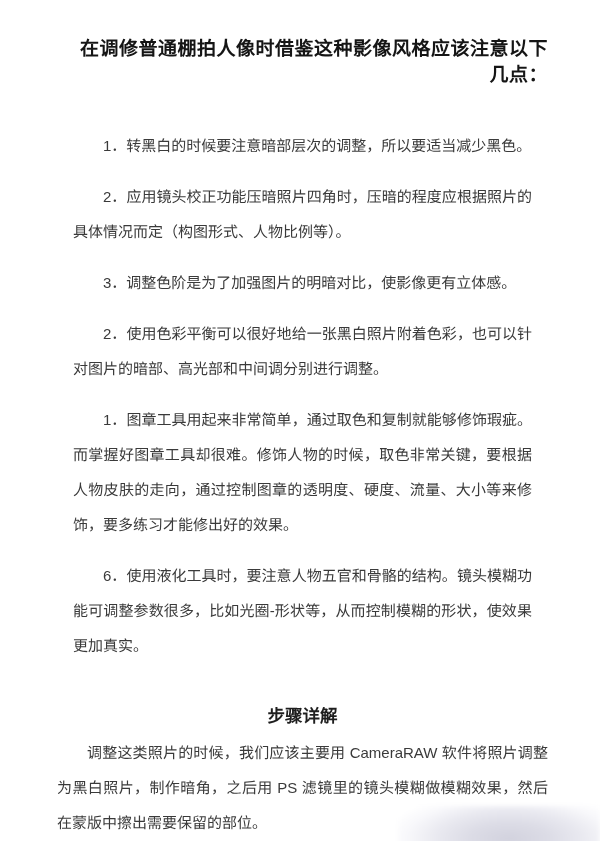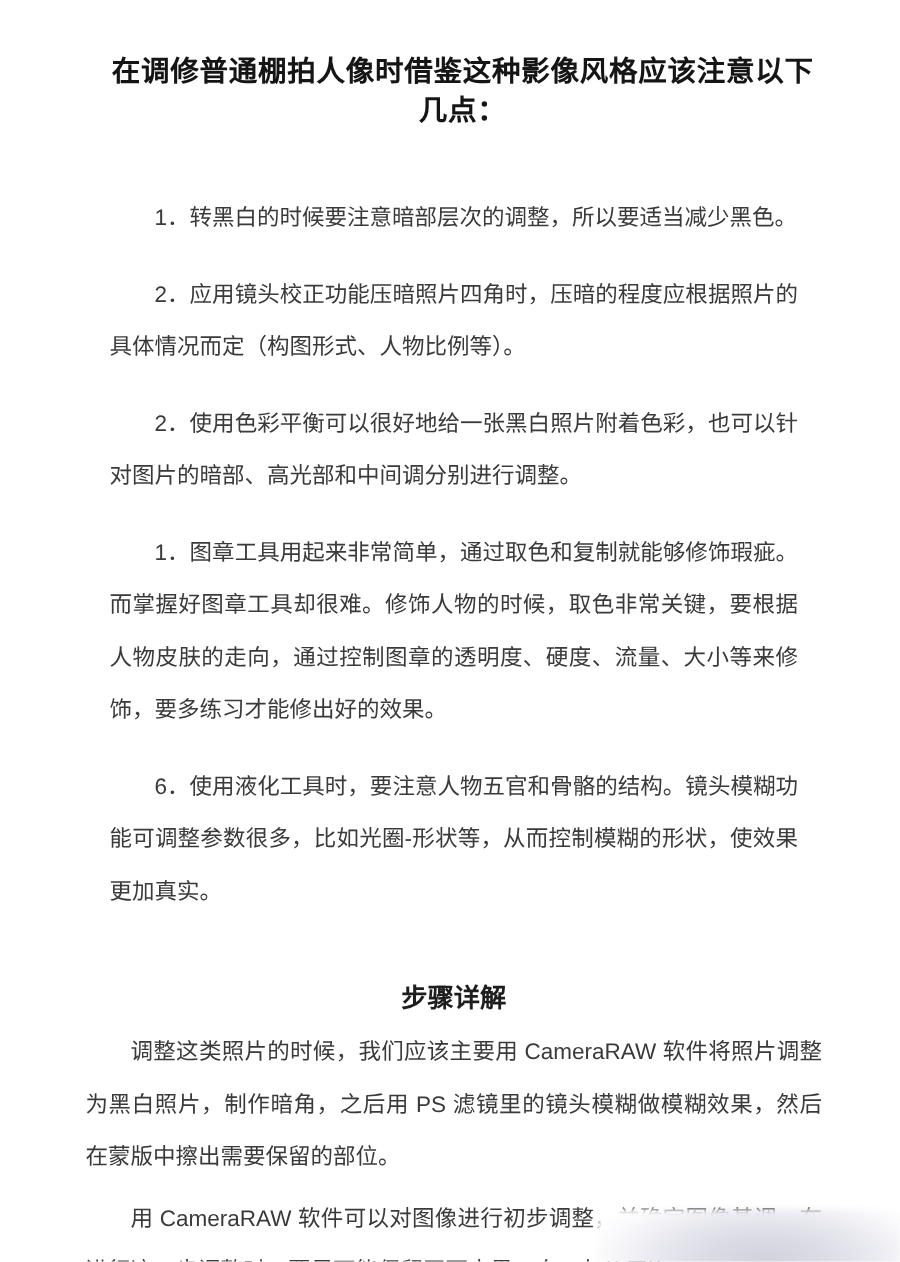--- a/index.html
+++ b/index.html
@@ -21,21 +21,21 @@
     height: 841px;
     padding: 0 52px 0 57px;
     box-sizing: border-box;
   }
   .doc-title {
     margin: 36px 0 40px 12px;
     font-size: 19px;
     line-height: 26px;
     font-weight: bold;
     color: #151515;
-    text-align: center;
+    text-align: right;
     letter-spacing: 0.5px;
   }
   .note {
     margin: 16px;
     font-size: 15px;
     line-height: 35px;
     text-indent: 2em;
     text-align: justify;
     color: #3a3a3a;
   }
@@ -74,20 +74,21 @@
 </head>
 <body>
 
 <div class="page">
 
   <h1 class="doc-title">在调修普通棚拍人像时借鉴这种影像风格应该注意以下几点：</h1>
 
   <div>
     <p class="note">1．转黑白的时候要注意暗部层次的调整，所以要适当减少黑色。</p>
     <p class="note">2．应用镜头校正功能压暗照片四角时，压暗的程度应根据照片的具体情况而定（构图形式、人物比例等）。</p>
+    <p class="note">3．调整色阶是为了加强图片的明暗对比，使影像更有立体感。</p>
     <p class="note">2．使用色彩平衡可以很好地给一张黑白照片附着色彩，也可以针对图片的暗部、高光部和中间调分别进行调整。</p>
     <p class="note">1．图章工具用起来非常简单，通过取色和复制就能够修饰瑕疵。而掌握好图章工具却很难。修饰人物的时候，取色非常关键，要根据人物皮肤的走向，通过控制图章的透明度、硬度、流量、大小等来修饰，要多练习才能修出好的效果。</p>
     <p class="note">6．使用液化工具时，要注意人物五官和骨骼的结构。镜头模糊功能可调整参数很多，比如光圈-形状等，从而控制模糊的形状，使效果更加真实。</p>
   </div>
 
   <h2 class="sec-heading">步骤详解</h2>
   <p class="sec-body">调整这类照片的时候，我们应该主要用 CameraRAW 软件将照片调整为黑白照片，制作暗角，之后用 PS 滤镜里的镜头模糊做模糊效果，然后在蒙版中擦出需要保留的部位。</p>
 
   <p class="sec-body">用 CameraRAW 软件可以对图像进行初步调整，并确定图像基调。在进行这一步调整时，要尽可能保留画面中黑、白、灰的层次。</p>
 

